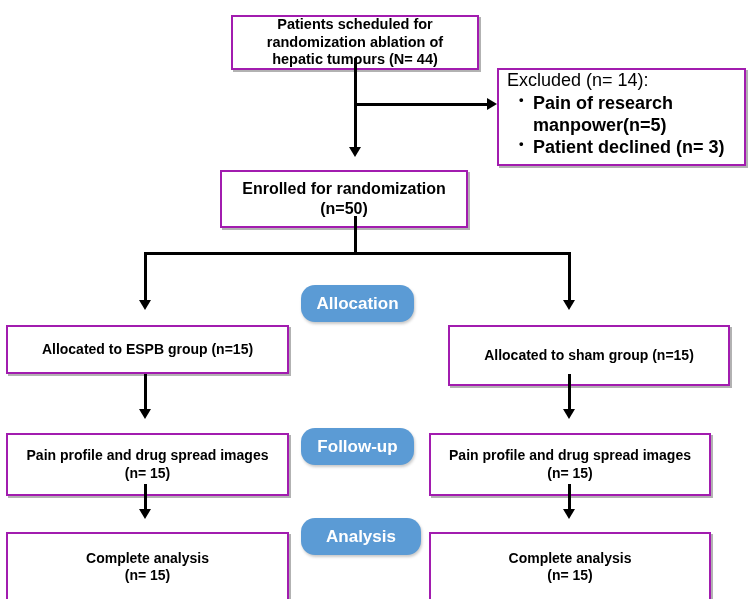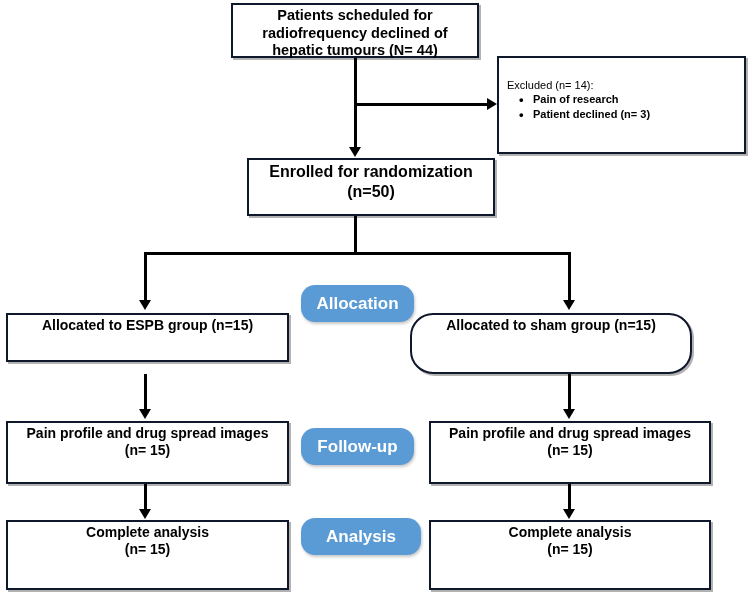--- a/index.html
+++ b/index.html
@@ -13,56 +13,58 @@
   #diagram {
     position: relative;
     width: 750px;
     height: 599px;
     background: #ffffff;
     overflow: hidden;
   }
   .box {
     position: absolute;
     box-sizing: border-box;
-    border: 2px solid #0f172a;
+    border: 2px solid #a21caf;
     background: #ffffff;
     display: flex;
+    align-items: center;
     justify-content: center;
     text-align: center;
     font-weight: bold;
     color: #000000;
     line-height: 1.22;
     padding: 2px 6px;
+    margin-top: 12px;
   }
   .box .line {
     display: block;
     white-space: nowrap;
   }
   .box-shadow {
     box-shadow: 2px 2px 0 rgba(0,0,0,0.30);
   }
 
   
   #box-screened {
     left: 231px; top: 3px; width: 248px; height: 55px;
     font-size: 14.5px;
   }
   #box-enrolled {
-    left: 247px; top: 158px; width: 248px; height: 58px;
+    left: 220px; top: 158px; width: 248px; height: 58px;
     font-size: 16px;
   }
 
   
   #box-excluded {
     left: 497px; top: 56px; width: 249px; height: 98px;
     display: block;
     text-align: left;
     font-weight: normal;
-    font-size: 11px;
-    padding: 21px 6px 6px 8px;
+    font-size: 18px;
+    padding: 0 6px 6px 8px;
   }
   #box-excluded .excl-title {
     display: block;
     font-weight: normal;
     margin-bottom: 1px;
   }
   #box-excluded ul {
     margin: 0;
     padding: 0 0 0 26px;
     list-style: none;
@@ -80,21 +82,21 @@
     top: -1px;
     font-size: 13px;
     font-weight: bold;
   }
 
   
   .row-box {
     font-size: 14px;
   }
   #box-alloc-left  { left: 6px;   top: 313px; width: 283px; height: 49px; }
-  #box-alloc-right { left: 410px; top: 313px; width: 282px; height: 61px; border-radius: 23px; }
+  #box-alloc-right { left: 448px; top: 313px; width: 282px; height: 61px; }
   #box-fu-left     { left: 6px;   top: 421px; width: 283px; height: 63px; }
   #box-fu-right    { left: 429px; top: 421px; width: 282px; height: 63px; }
   #box-an-left     { left: 6px;   top: 520px; width: 283px; height: 70px; }
   #box-an-right    { left: 429px; top: 520px; width: 282px; height: 70px; }
 
   
   .pill {
     position: absolute;
     box-sizing: border-box;
     display: flex;
@@ -135,36 +137,37 @@
   }
 </style>
 </head>
 <body>
 
 <div id="diagram">
 
   <div class="box box-shadow" id="box-screened">
     <div>
       <span class="line">Patients scheduled for</span>
-      <span class="line">radiofrequency declined of</span>
+      <span class="line">randomization ablation of</span>
       <span class="line">hepatic tumours (N= 44)</span>
     </div>
   </div>
 
   <div class="conn vline" style="left:354px; top:58px; height:90px;"></div>
   <div class="arrow-down" style="left:349px; top:147px;"></div>
 
   <div class="conn hline" style="left:354px; top:103px; width:134px;"></div>
   <div class="arrow-right" style="left:487px; top:98px;"></div>
 
   <div class="box box-shadow" id="box-excluded">
     <span class="excl-title">Excluded (n= 14):</span>
     <ul>
       <li>
         <span class="line">Pain of research</span>
+        <span class="line">manpower(n=5)</span>
       </li>
       <li>
         <span class="line">Patient declined (n= 3)</span>
       </li>
     </ul>
   </div>
 
   <div class="box box-shadow" id="box-enrolled">
     <div>
       <span class="line">Enrolled for randomization</span>

